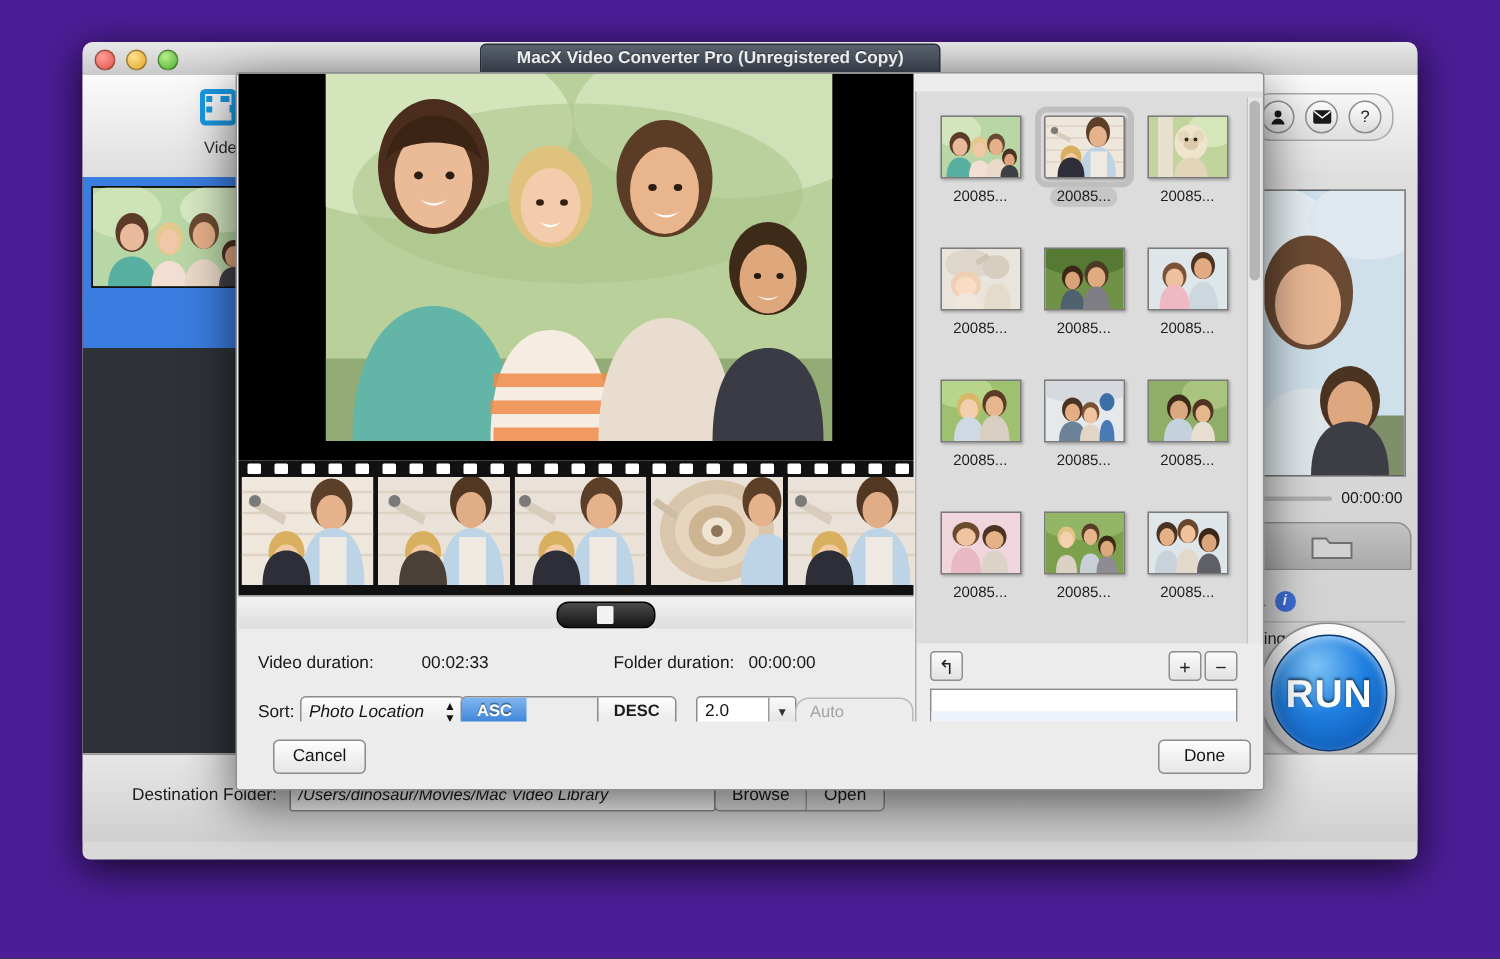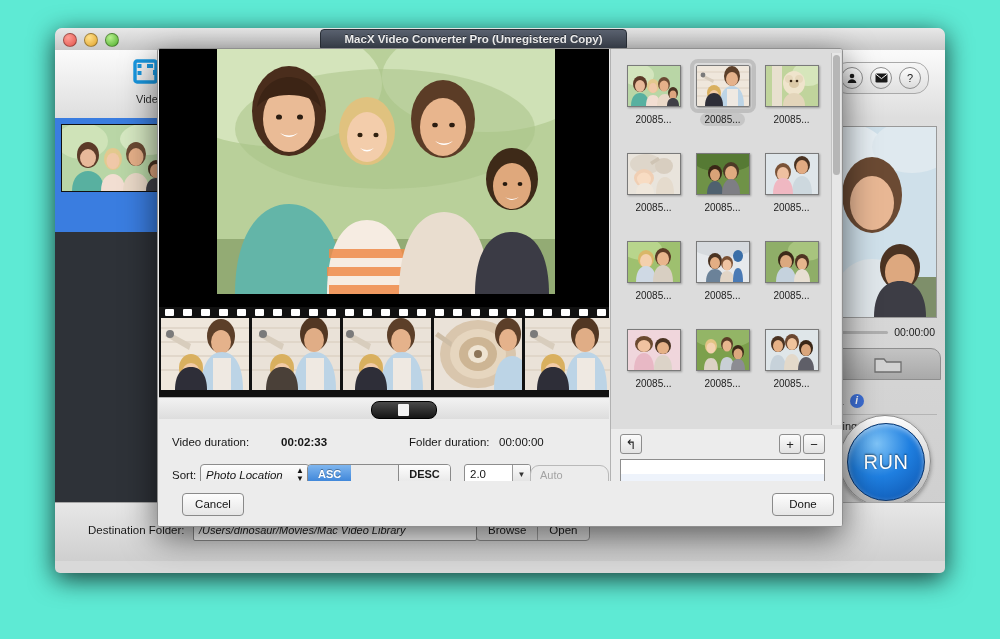--- a/index.html
+++ b/index.html
@@ -1,17 +1,17 @@
 <!DOCTYPE html>
 <html><head>
 <meta charset="utf-8">
 <style>
   html,body{margin:0;padding:0;background:#000;}
   body{width:1000px;height:639px;overflow:hidden;font-family:"Liberation Sans",sans-serif;}
-  #root{position:relative;width:1000px;height:639px;background:#5eead4;}
+  #root{position:relative;width:1000px;height:639px;background:#4c1d95;}
 
   
   .app-window{position:absolute;left:55px;top:28px;width:890px;height:545px;
     background:#d9d9d9;border-radius:7px 7px 5px 5px;
     box-shadow:0 6px 26px rgba(0,0,0,.75);overflow:hidden;}
   .titlebar{position:absolute;left:0;top:0;width:100%;height:22px;
     background:linear-gradient(#e8e8e8,#c9c9c9);border-bottom:1px solid #9b9b9b;
     border-radius:7px 7px 0 0;}
   .tl-lights{position:absolute;left:8px;top:5px;display:flex;gap:7px;}
   .light{width:12px;height:12px;border-radius:50%;border:1px solid rgba(0,0,0,.32);}
@@ -71,21 +71,21 @@
   .opt-row2{position:absolute;left:8px;top:302px;font-size:11px;color:#1d1d1d;}
 
   .run-wrap{position:absolute;right:14px;bottom:8px;width:92px;height:92px;}
   .run-ring{position:absolute;inset:0;border-radius:50%;
     background:linear-gradient(#fdfdfd,#b4b4b4);border:1px solid #8d8d8d;
     box-shadow:0 2px 4px rgba(0,0,0,.35);}
   .run-btn{position:absolute;left:8px;top:8px;width:76px;height:76px;border-radius:50%;
     background:radial-gradient(circle at 38% 26%,#7fc4f7 0%,#1f7fe0 45%,#0b4fa8 100%);
     border:1px solid #09366f;box-shadow:inset 0 2px 5px rgba(255,255,255,.5);
     display:flex;align-items:center;justify-content:center;}
-  .run-txt{color:#fff;font-size:20px;font-weight:normal;letter-spacing:.5px;
+  .run-txt{color:#fff;font-size:26px;font-weight:bold;letter-spacing:.5px;
     text-shadow:0 -1px 2px rgba(0,0,0,.6);}
 
   
   .destbar{position:absolute;left:0;right:0;bottom:12px;height:58px;
     background:linear-gradient(#e7e7e7,#cfcfcf);border-top:1px solid #a6a6a6;}
   .dest-lbl{position:absolute;left:33px;top:21px;font-size:11.5px;color:#1a1a1a;}
   .dest-field{position:absolute;left:138px;top:17px;width:277px;height:19px;
     background:#fff;border:1px solid #8d8d8d;border-radius:2px;
     font-size:11px;color:#1a1a1a;line-height:18px;padding-left:5px;overflow:hidden;white-space:nowrap;font-style:italic;}
   .dest-btns{position:absolute;left:421px;top:16px;display:flex;
@@ -132,21 +132,21 @@
   .stepper{display:inline-flex;align-items:stretch;border:1px solid #8d8d8d;
     border-radius:3px;overflow:hidden;height:19px;background:#fff;}
   .stepper-val{width:42px;font-size:11.5px;color:#141414;line-height:18px;padding-left:5px;}
   .stepper-arw{width:17px;background:linear-gradient(#fbfbfb,#e0e0e0);
     border-left:1px solid #9a9a9a;display:flex;align-items:center;justify-content:center;
     font-size:8px;color:#333;}
   .btn-disabled{display:inline-block;border:1px solid #b9b9b9;border-radius:9px;
     padding:1px 9px;font-size:11px;color:#a3a3a3;background:#ececec;line-height:16px;}
 
   
-  .grid-pane{position:absolute;left:452px;top:0;width:231px;height:380px;
+  .grid-pane{position:absolute;left:452px;top:12px;width:231px;height:380px;
     background:#dcdcdc;border-left:1px solid #b2b2b2;overflow:hidden;}
   .grid-inner{position:absolute;left:8px;top:9px;width:208px;
     display:flex;flex-wrap:wrap;gap:0;}
   .gcell{width:69px;height:88px;display:flex;flex-direction:column;
     align-items:center;padding-top:7px;box-sizing:border-box;}
   .gthumb{width:52px;height:40px;background:#ccc;border:1px solid #7a7a7a;
     overflow:hidden;position:relative;box-shadow:1px 1px 2px rgba(0,0,0,.3);}
   .glabel{font-size:10px;color:#1d1d1d;margin-top:6px;padding:1px 4px;border-radius:7px;}
   .gcell.sel .gthumb{outline:4px solid #bfbfbf;outline-offset:2px;border-radius:2px;}
   .gcell.sel .glabel{background:#c6c6c6;}
@@ -471,21 +471,21 @@
     </div>
 
     <div class="slider-bar">
       <div class="slider-knob">
         <div class="slider-grip"></div>
       </div>
     </div>
 
     <div class="ctl-pane">
       <div class="ctl-line" style="left:13px;top:17px;">Video duration:</div>
-      <div class="ctl-line" style="left:100px;top:17px;font-weight:bold;padding-left:22px;">00:02:33</div>
+      <div class="ctl-line" style="left:100px;top:17px;font-weight:normal;padding-left:22px;">00:02:33</div>
       <div class="ctl-line" style="left:250px;top:17px;">Folder duration:</div>
       <div class="ctl-line" style="left:340px;top:17px;">00:00:00</div>
 
       <div class="ctl-line" style="left:13px;top:50px;">Sort:</div>
       <div style="position:absolute;left:41px;top:45px;font-style:italic;">
         <div class="popup" style="width:98px;">
           <span>Photo Location</span>
           <span style="font-size:8px;line-height:1;margin-left:4px;">▲<br>▼</span>
         </div>
       </div>

